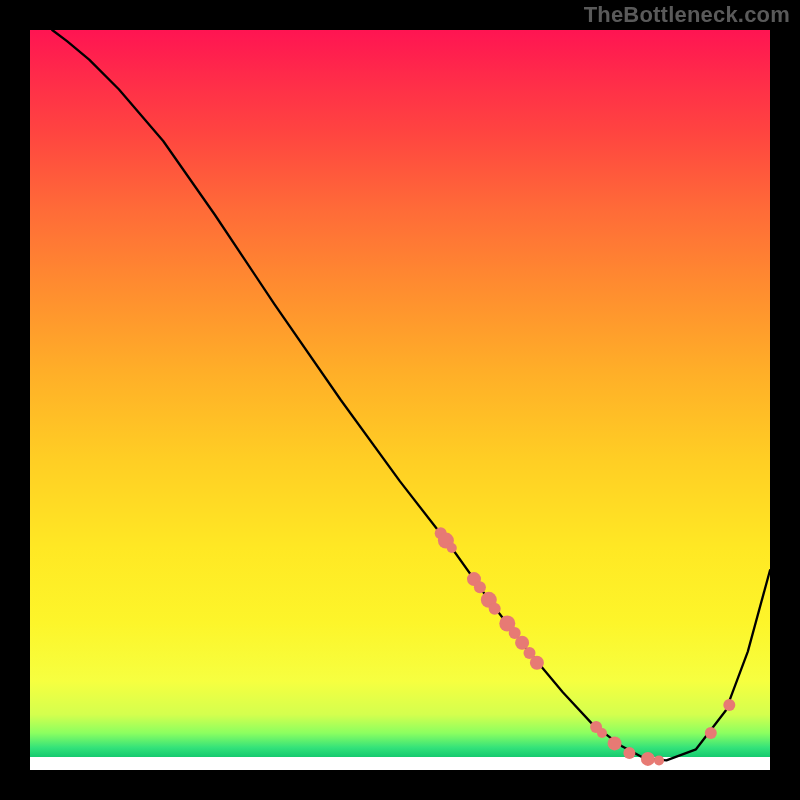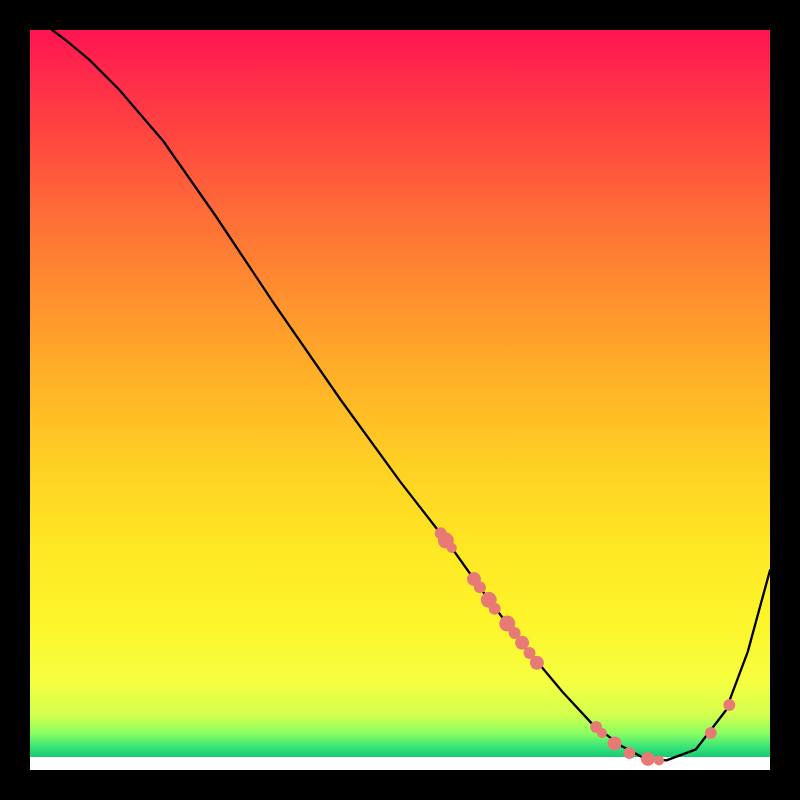--- a/index.html
+++ b/index.html
@@ -59,20 +59,21 @@
     top: 0;
     width: 740px;
     height: 740px;
     overflow: visible;
   }
 </style>
 </head>
 <body>
 
 <div class="outer">
+  <div class="watermark">TheBottleneck.com</div>
 
   <div class="plot">
     <svg class="curve" viewBox="0 0 740 740" preserveAspectRatio="none">
       <path id="curve-path" fill="none" stroke="#000" stroke-width="2.3" stroke-linejoin="round" stroke-linecap="round" d="M22.2 0.0 L37.0 11.1 L59.2 29.6 L88.8 59.2 L133.2 111.0 L185.0 185.0 L244.2 273.8 L310.8 370.0 L370.0 451.4 L421.8 518.0 L458.8 569.8 L495.8 617.9 L532.8 662.3 L562.4 694.1 L592.0 716.3 L614.2 728.2 L636.4 730.4 L666.0 719.3 L695.6 680.8 L717.8 621.6 L740.0 540.2"></path>
       <g id="marker-layer">
           <circle cx="410.7" cy="503.2" r="6" fill="#e77a74"></circle>
           <circle cx="415.9" cy="510.6" r="8" fill="#e77a74"></circle>
           <circle cx="421.8" cy="518.0" r="5" fill="#e77a74"></circle>
           <circle cx="444.0" cy="549.1" r="7" fill="#e77a74"></circle>
           <circle cx="449.9" cy="557.2" r="6" fill="#e77a74"></circle>

